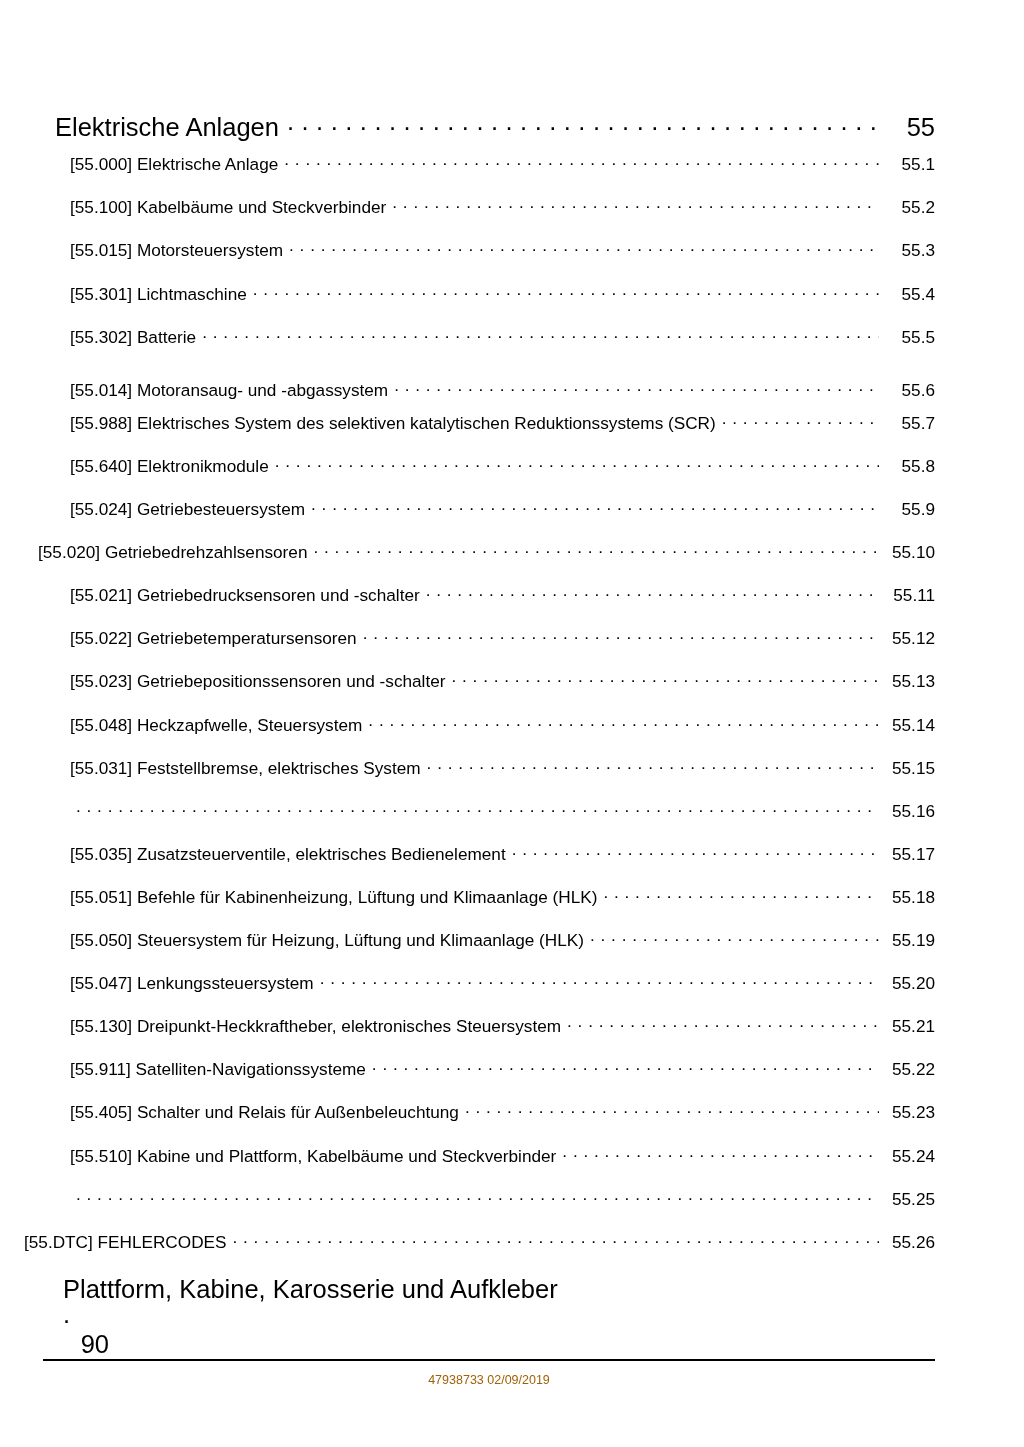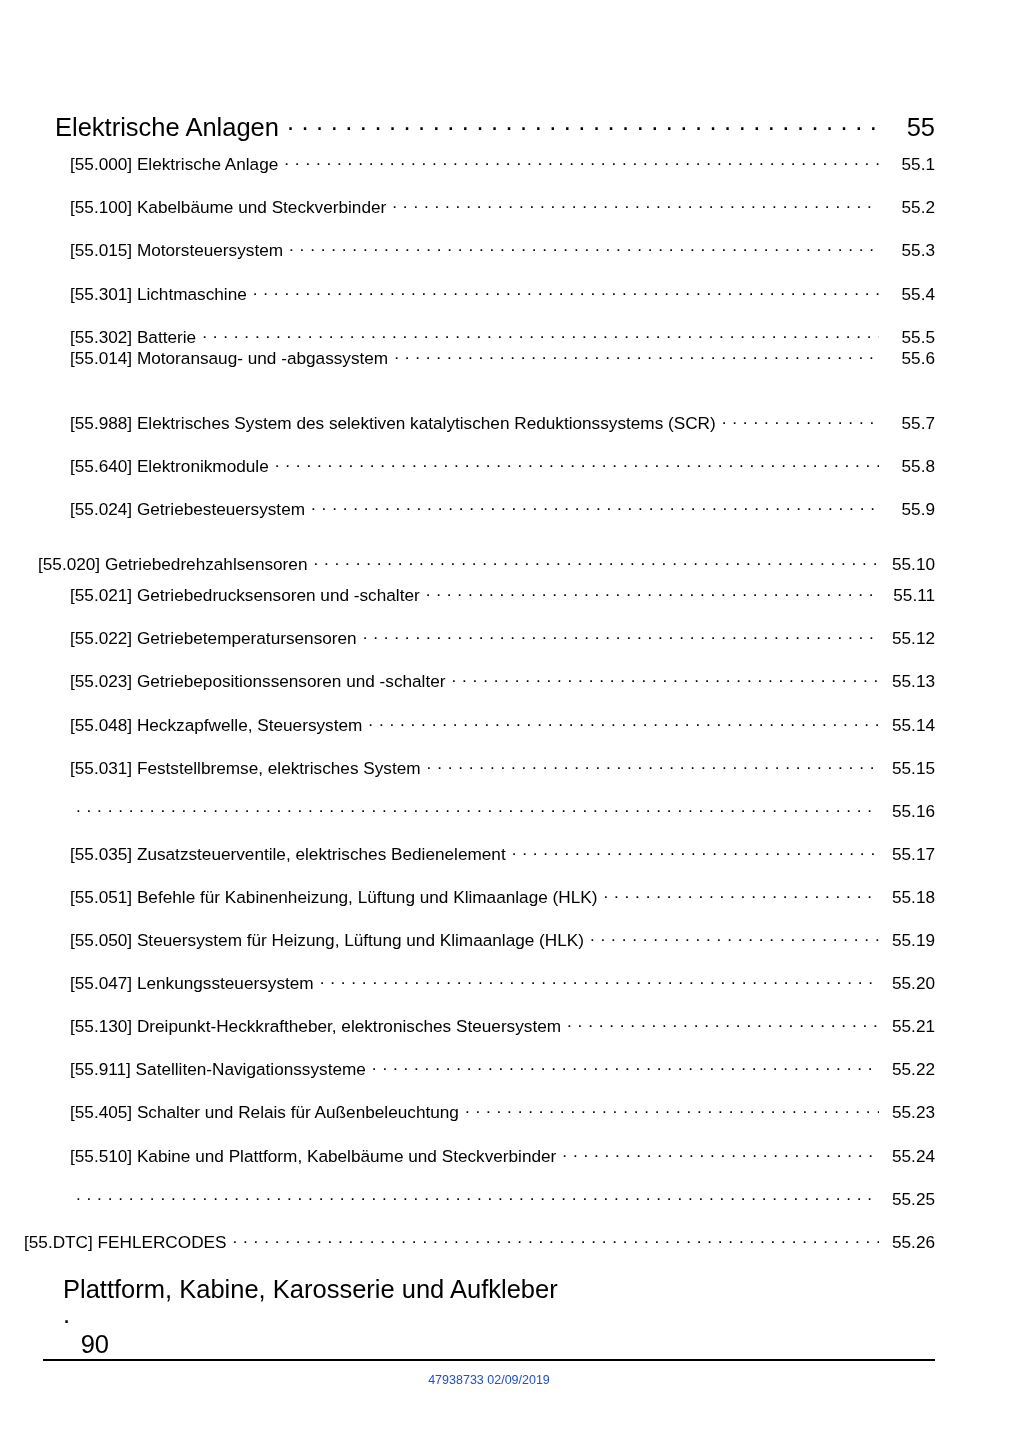--- a/index.html
+++ b/index.html
@@ -106,21 +106,21 @@
     background: #000000;
   }
   #footer-text {
     position: absolute;
     left: 43px;
     top: 1372px;
     width: 892px;
     text-align: center;
     font-size: 12.5px;
     line-height: 16px;
-    color: #1d4ed8;
+    color: #a16207;
   }
 </style>
 </head>
 <body>
 
 <div id="page">
 
   <div class="toc-list" id="toc-list">
       <div class="toc-row level-chapter" style="position: absolute; left: 0px; top: 110px;">
         <span class="toc-label">Elektrische Anlagen</span>
@@ -145,41 +145,41 @@
       <div class="toc-row level-entry" style="position: absolute; left: 0px; top: 282.4px;">
         <span class="toc-label">[55.301] Lichtmaschine</span>
         <span class="toc-leader"></span>
         <span class="toc-page">55.4</span>
       </div>
       <div class="toc-row level-entry" style="position: absolute; left: 0px; top: 325.5px;">
         <span class="toc-label">[55.302] Batterie</span>
         <span class="toc-leader"></span>
         <span class="toc-page">55.5</span>
       </div>
-      <div class="toc-row level-entry" style="position: absolute; left: 0px; top: 347px;">
+      <div class="toc-row level-entry" style="position: absolute; left: 0px; top: 379px;">
         <span class="toc-label">[55.014] Motoransaug- und -abgassystem</span>
         <span class="toc-leader"></span>
         <span class="toc-page">55.6</span>
       </div>
       <div class="toc-row level-entry" style="position: absolute; left: 0px; top: 411.7px;">
         <span class="toc-label">[55.988] Elektrisches System des selektiven katalytischen Reduktionssystems (SCR)</span>
         <span class="toc-leader"></span>
         <span class="toc-page">55.7</span>
       </div>
       <div class="toc-row level-entry" style="position: absolute; left: 0px; top: 454.8px;">
         <span class="toc-label">[55.640] Elektronikmodule</span>
         <span class="toc-leader"></span>
         <span class="toc-page">55.8</span>
       </div>
       <div class="toc-row level-entry" style="position: absolute; left: 0px; top: 497.9px;">
         <span class="toc-label">[55.024] Getriebesteuersystem</span>
         <span class="toc-leader"></span>
         <span class="toc-page">55.9</span>
       </div>
-      <div class="toc-row level-entry" style="position: absolute; left: 0px; top: 553px; padding-left: 38px;">
+      <div class="toc-row level-entry" style="position: absolute; left: 0px; top: 541px; padding-left: 38px;">
         <span class="toc-label">[55.020] Getriebedrehzahlsensoren</span>
         <span class="toc-leader"></span>
         <span class="toc-page">55.10</span>
       </div>
       <div class="toc-row level-entry" style="position: absolute; left: 0px; top: 584.1px;">
         <span class="toc-label">[55.021] Getriebedrucksensoren und -schalter</span>
         <span class="toc-leader"></span>
         <span class="toc-page">55.11</span>
       </div>
       <div class="toc-row level-entry" style="position: absolute; left: 0px; top: 627.2px;">

